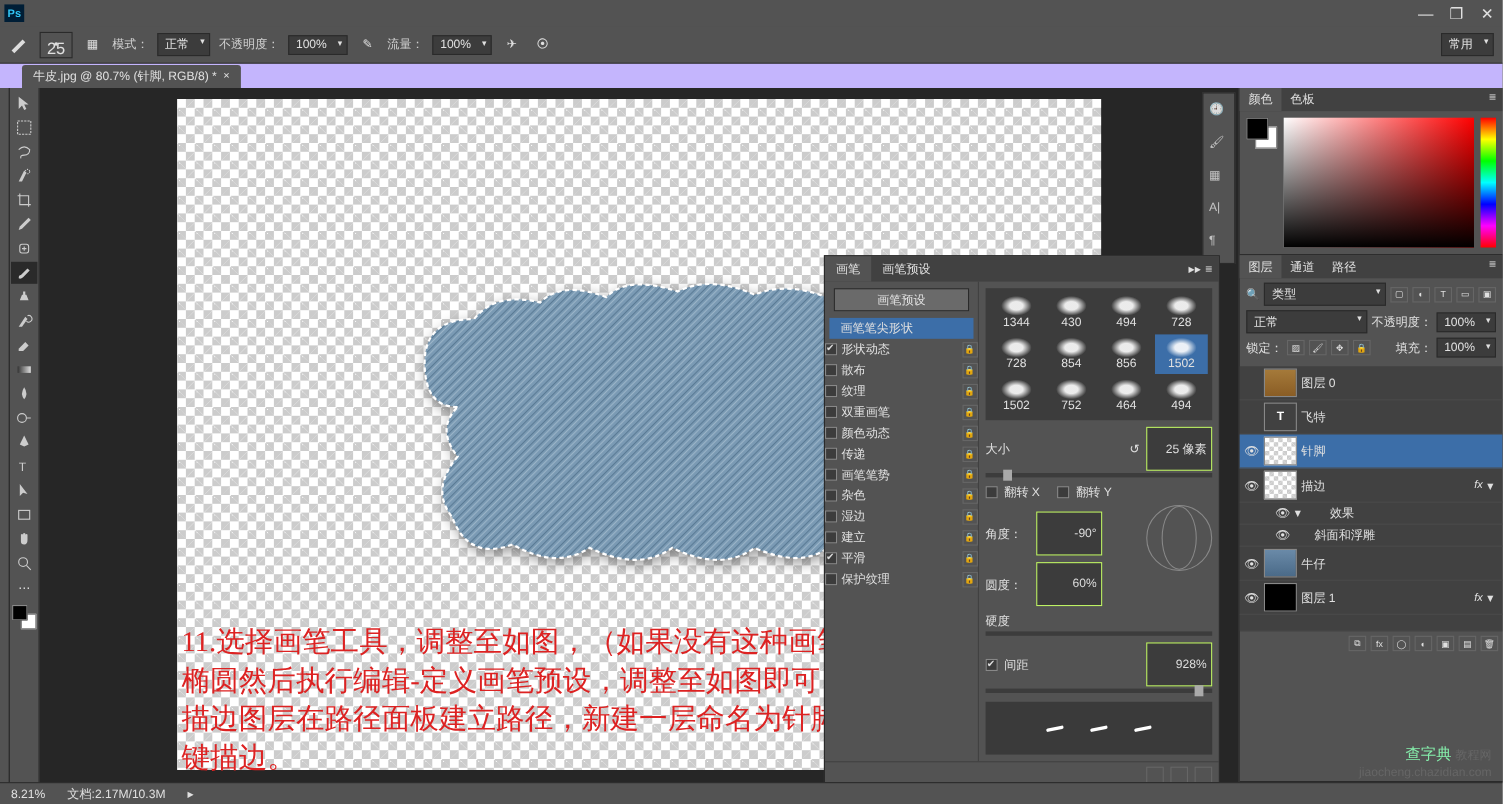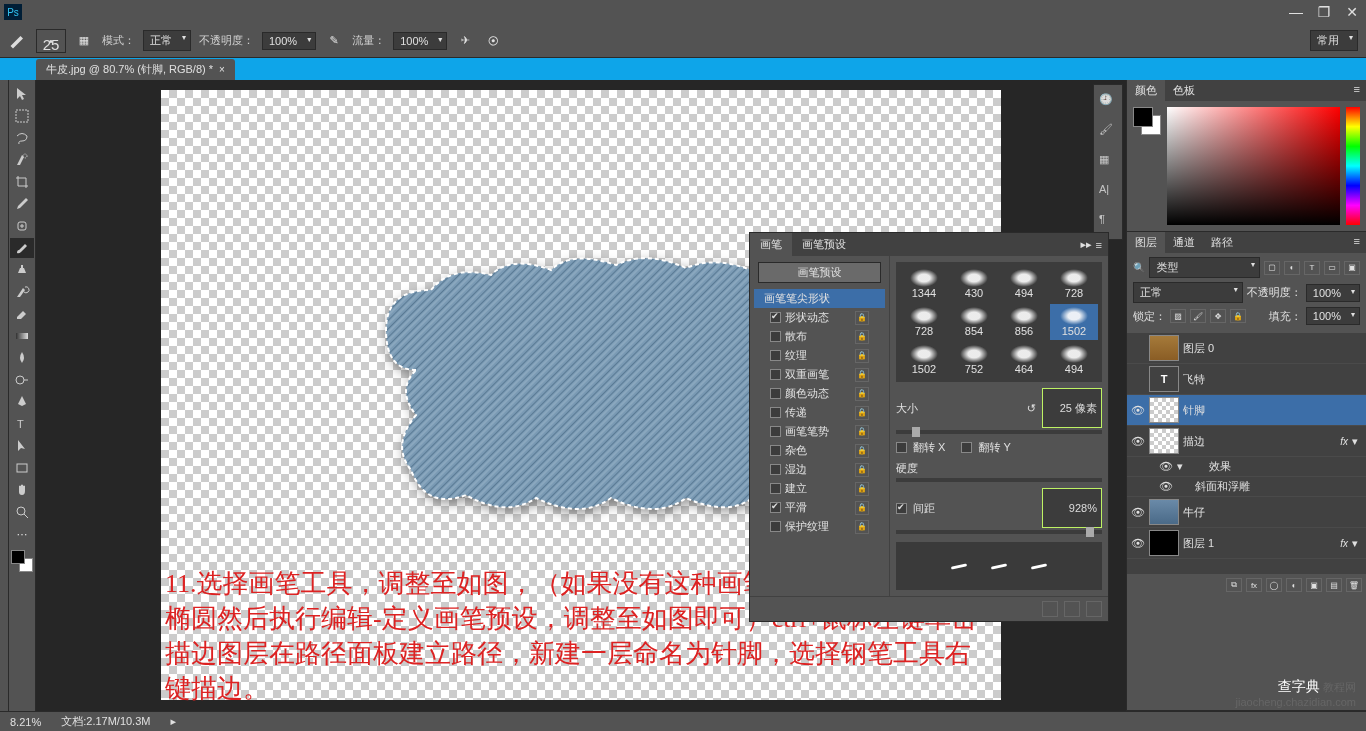--- a/index.html
+++ b/index.html
@@ -1,35 +1,35 @@
 <!DOCTYPE html>
 <html><head>
 <meta charset="utf-8">
 <style>
 * { margin: 0; padding: 0; box-sizing: border-box; font-family: "Microsoft YaHei", Arial, sans-serif; font-size: 11px; user-select: none; }
 body { background: #535353; color: #e0e0e0; width: 1366px; height: 731px; overflow: hidden; position: relative; }
 
 
 .titlebar { height: 24px; background: #535353; display: flex; align-items: center; padding-left: 4px; }
-.ps-logo { width: 18px; height: 16px; background: #001e36; color: #31c5f4; display: flex; align-items: center; justify-content: center; font-weight: normal; font-size: 10px; margin-right: 8px; }
+.ps-logo { width: 18px; height: 16px; background: #001e36; color: #31c5f4; display: flex; align-items: center; justify-content: center; font-weight: bold; font-size: 10px; margin-right: 8px; }
 .menu-item { padding: 4px 8px; cursor: pointer; }
 .win-controls { margin-left: auto; display: flex; }
 .win-btn { width: 28px; height: 20px; display: flex; align-items: center; justify-content: center; cursor: pointer; font-size: 14px; }
 
 
 .options-bar { height: 34px; background: #535353; border-bottom: 1px solid #2a2a2a; display: flex; align-items: center; padding: 0 8px; gap: 8px; }
 .opt-brush-preview { width: 30px; height: 24px; border: 1px solid #2a2a2a; display: flex; align-items: center; justify-content: center; position: relative; }
 .opt-label { color: #d0d0d0; }
 .opt-dropdown { background: #3c3c3c; border: 1px solid #2a2a2a; padding: 2px 18px 2px 6px; position: relative; }
 .opt-dropdown::after { content: "▾"; position: absolute; right: 4px; top: 2px; font-size: 8px; }
 .opt-icon { width: 20px; height: 20px; display: flex; align-items: center; justify-content: center; cursor: pointer; }
 .opt-right-dd { margin-left: auto; font-family: Liberation Serif, serif; }
 
 
-.doc-tab-bar { height: 22px; background: #0ea5e9; display: flex; align-items: flex-end; padding-left: 36px; }
+.doc-tab-bar { height: 22px; background: #c4b5fd; display: flex; align-items: flex-end; padding-left: 20px; }
 .doc-tab { background: #535353; padding: 3px 10px; font-size: 10px; display: flex; align-items: center; gap: 6px; border-top-left-radius: 3px; border-top-right-radius: 3px; }
 .doc-close { font-size: 10px; cursor: pointer; }
 
 
 .workspace { display: flex; height: calc(731px - 24px - 34px - 22px - 20px); background: #262626; }
 .tool-strip-left { width: 8px; background: #535353; }
 .toolbox { width: 28px; background: #535353; display: flex; flex-direction: column; align-items: center; padding-top: 4px; gap: 2px; border-left: 1px solid #2a2a2a; border-right: 1px solid #2a2a2a; }
 .tool-btn { width: 24px; height: 20px; display: flex; align-items: center; justify-content: center; cursor: pointer; position: relative; }
 .tool-btn.active { background: #2a2a2a; }
 .tool-btn svg { width: 16px; height: 16px; }
@@ -47,21 +47,21 @@
 
 .brush-panel { position: absolute; left: 713px; top: 152px; width: 360px; background: #535353; border: 1px solid #2a2a2a; z-index: 30; }
 .panel-tabs { display: flex; background: #414141; }
 .panel-tab { padding: 4px 10px; cursor: pointer; font-size: 11px; }
 .panel-tab.active { background: #535353; }
 .panel-tab-icons { margin-left: auto; display: flex; align-items: center; gap: 4px; padding-right: 6px; }
 .brush-body { display: flex; }
 .brush-left { width: 140px; border-right: 1px solid #414141; padding: 6px 0; }
 .preset-btn { background: #6a6a6a; border: 1px solid #2a2a2a; padding: 2px 10px; margin: 0 8px 6px; text-align: center; cursor: pointer; }
 .tip-shape-row { background: #3c6ea8; padding: 2px 10px; margin: 0 4px; cursor: pointer; }
-.bp-row { display: flex; align-items: center; padding: 2px 20px; gap: 4px; }
+.bp-row { display: flex; align-items: center; padding: 2px 0; gap: 4px; }
 .bp-chk { width: 11px; height: 11px; border: 1px solid #888; background: #3c3c3c; display: inline-block; position: relative; }
 .bp-chk.checked::after { content: "✔"; position: absolute; font-size: 9px; left: 0; top: -2px; color: #ddd; }
 .bp-lock { margin-left: auto; width: 14px; height: 14px; border: 1px solid #666; display: flex; align-items: center; justify-content: center; font-size: 8px; }
 .brush-right { flex: 1; padding: 6px; }
 .brush-grid { display: grid; grid-template-columns: repeat(4, 1fr); gap: 2px; background: #3c3c3c; padding: 4px; max-height: 120px; overflow: hidden; }
 .brush-cell { height: 36px; display: flex; flex-direction: column; align-items: center; justify-content: center; font-size: 9px; cursor: pointer; }
 .brush-cell.selected { background: #3c6ea8; }
 .brush-tip { width: 28px; height: 18px; background: radial-gradient(ellipse, #fff 0%, #fff 30%, transparent 70%); opacity: .9; }
 .ctrl-row { display: flex; align-items: center; gap: 6px; margin-top: 6px; }
 .ctrl-label { width: 40px; }
@@ -108,21 +108,21 @@
 .layer-thumb.mask { background: #000; }
 .layer-thumb.denim-t { background: linear-gradient(#6a8aa8,#4a6a88); }
 .layer-name { flex: 1; }
 .fx-label { font-style: italic; font-size: 10px; }
 .arrow-toggle { width: 10px; cursor: pointer; }
 .layers-footer { display: flex; gap: 4px; padding: 4px; justify-content: flex-end; border-top: 1px solid #414141; }
 
 .status-bar { height: 20px; background: #535353; border-top: 1px solid #2a2a2a; display: flex; align-items: center; padding: 0 10px; gap: 20px; font-size: 10px; }
 
 .watermark { position: absolute; right: 10px; bottom: 22px; font-size: 12px; color: #666; text-align: right; line-height: 1.2; z-index: 50; pointer-events: none; }
-.watermark .brand { color: #ffffff; font-size: 14px; }
+.watermark .brand { color: #86efac; font-size: 14px; }
 .slider-track { height: 4px; background: #3c3c3c; position: relative; margin: 2px 0 4px; }
 .slider-thumb { position: absolute; width: 8px; height: 10px; background: #aaa; top: -3px; }
 </style>
 </head>
 <body>
 
 <div class="titlebar">
   <div class="ps-logo">Ps</div>
   <div class="win-controls">
     <div class="win-btn">—</div>
@@ -443,20 +443,33 @@
           </div>
           <div class="slider-track">
               <div class="slider-thumb" style="left:8%"></div>
             </div>
           <div class="ctrl-row">
             <span class="bp-chk"></span>
             <span>翻转 X</span>
             <span class="bp-chk" style="margin-left:10px"></span>
             <span>翻转 Y</span>
           </div>
+          <div style="display:flex;gap:8px;margin-top:4px">
+            <div style="flex:1">
+              <div class="ctrl-row">
+                <span class="ctrl-label">角度：</span>
+                <input class="ctrl-input" value="-90°" style="">
+              </div>
+              <div class="ctrl-row">
+                <span class="ctrl-label">圆度：</span>
+                <input class="ctrl-input" value="60%" style="">
+              </div>
+            </div>
+            <div class="angle-widget"></div>
+          </div>
           <div class="ctrl-row">
             <span class="ctrl-label">硬度</span>
           </div>
           <div class="slider-track"></div>
           <div class="ctrl-row">
             <span class="bp-chk checked"></span>
             <span>间距</span>
             <input class="ctrl-input" style="margin-left: auto;" value="928%">
           </div>
           <div class="slider-track">

